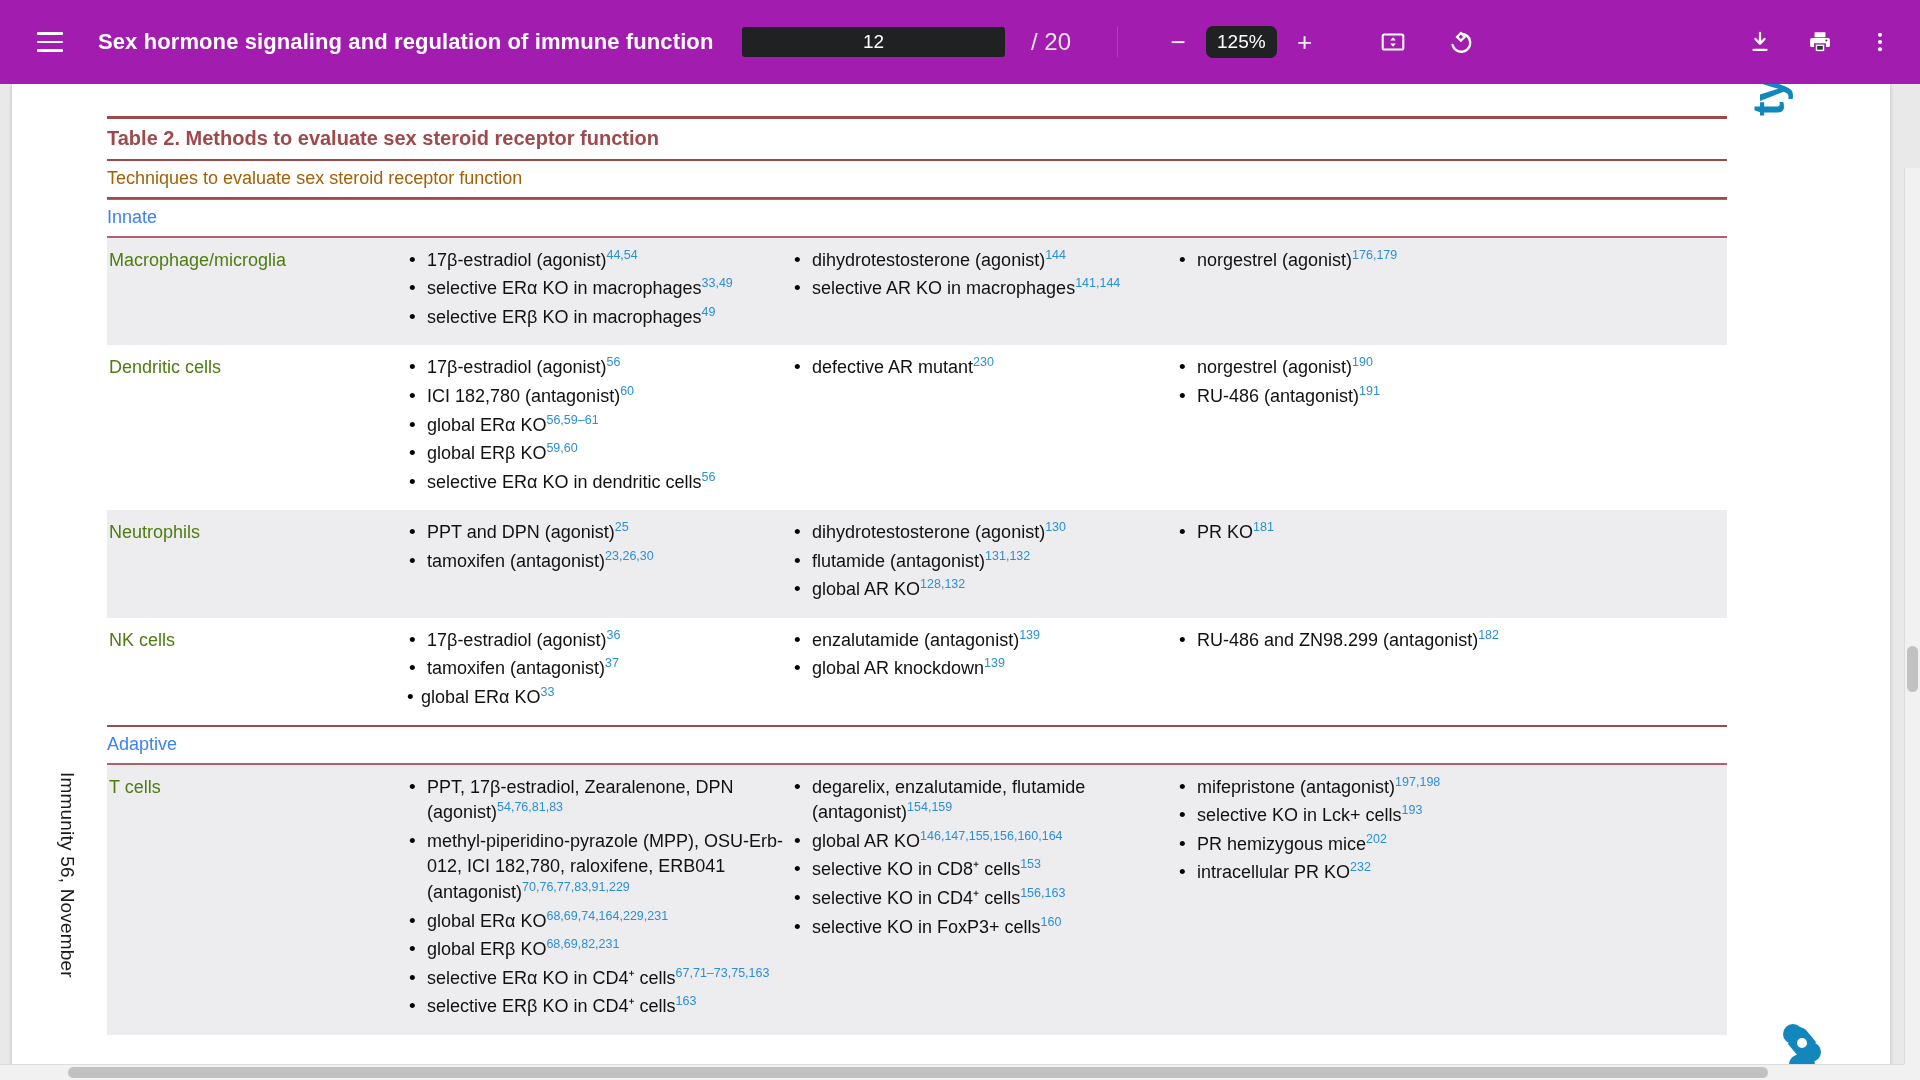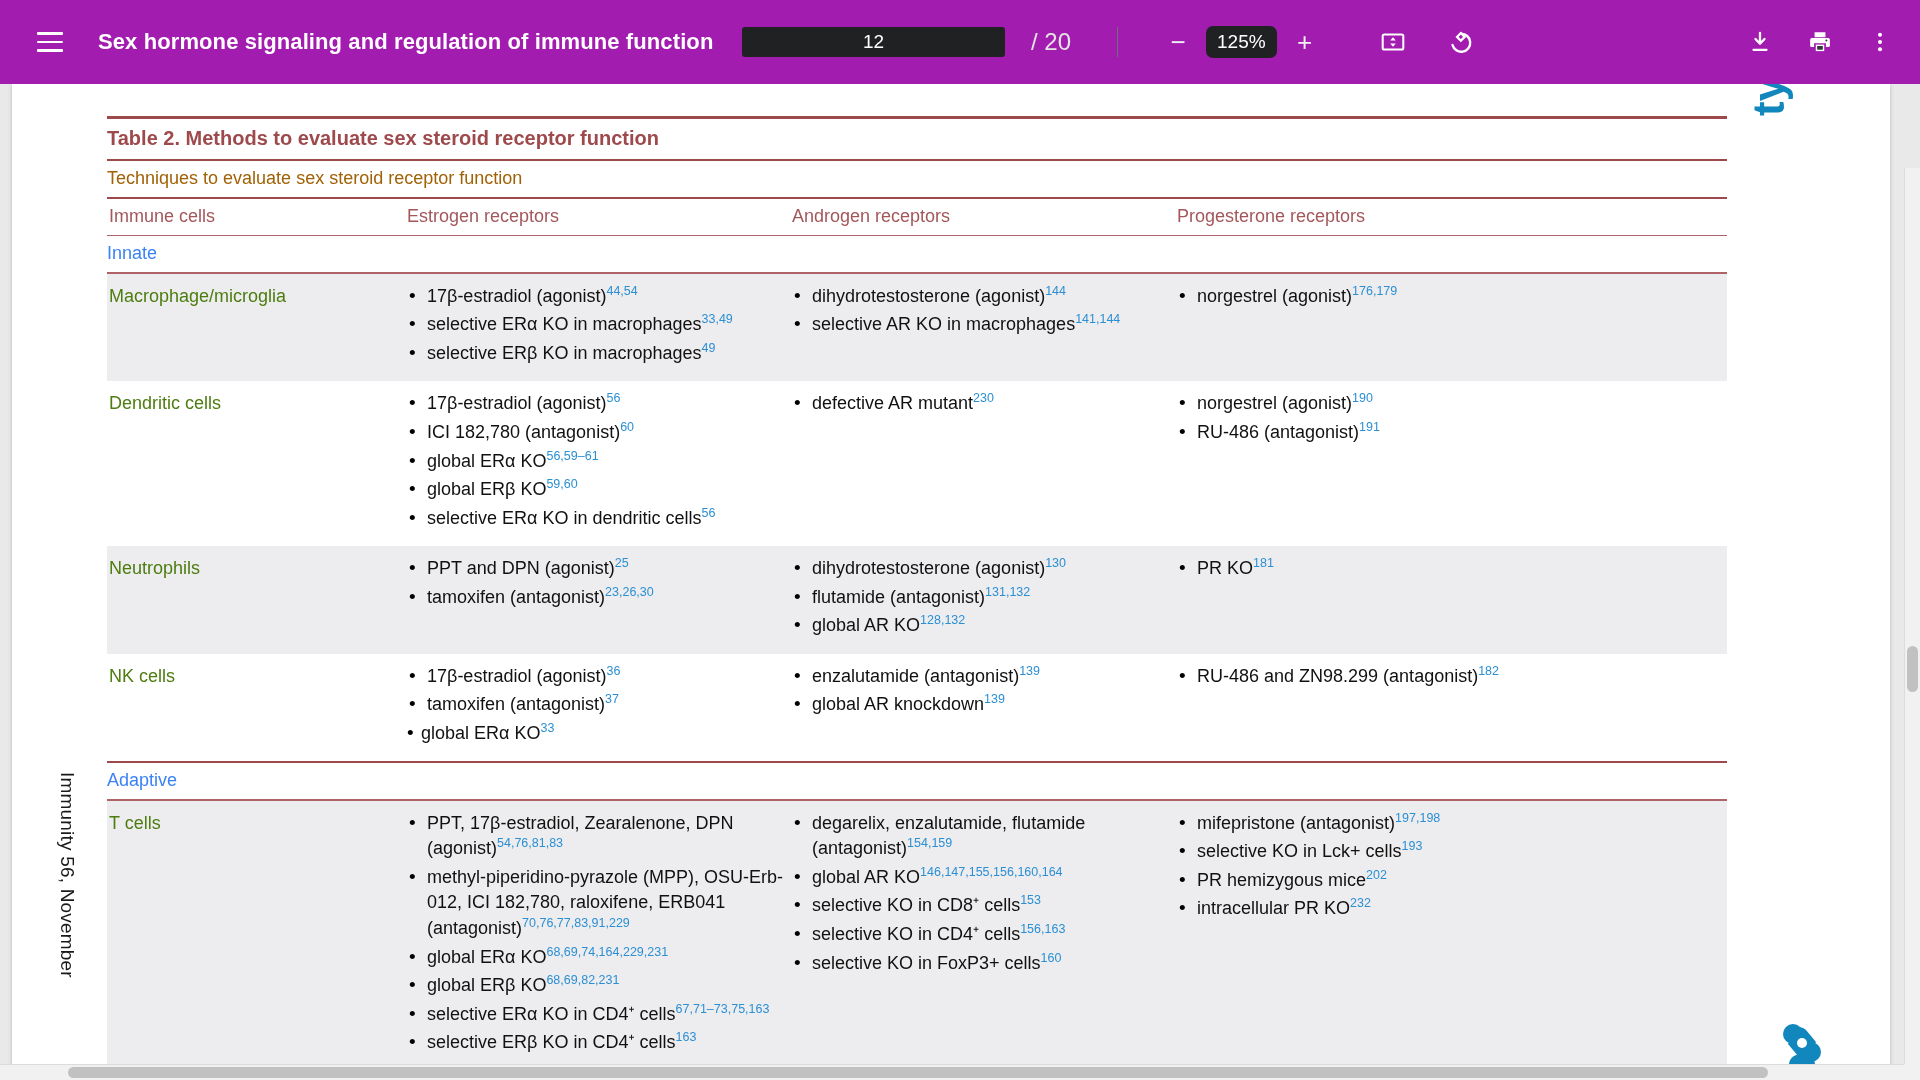--- a/index.html
+++ b/index.html
@@ -298,26 +298,20 @@
     </svg>
 
     <div id="table-wrap">
 
       <div class="rule-thick"></div>
       <div class="tbl-title">Table 2.  Methods to evaluate sex steroid receptor function</div>
       <div class="rule-med"></div>
       <div class="tbl-subtitle">Techniques to evaluate sex steroid receptor function</div>
       <div class="rule-med"></div>
 
-      <div class="colhead-row">
-        <div class="colhead c0">Immune cells</div>
-        <div class="colhead c1">Estrogen receptors</div>
-        <div class="colhead c2">Androgen receptors</div>
-        <div class="colhead c3">Progesterone receptors</div>
-      </div>
       <div class="rule-thin"></div>
 
       <div id="table-body">
           <div class="section-label">Innate</div>
           <div class="rule-thin"></div>
           <div class="trow shaded">
             <div class="c0 cellname">Macrophage/microglia</div>
             <div class="c1">
               <ul class="blist">
                 <li>17β-estradiol (agonist)<sup class="cite">44,54</sup></li>

